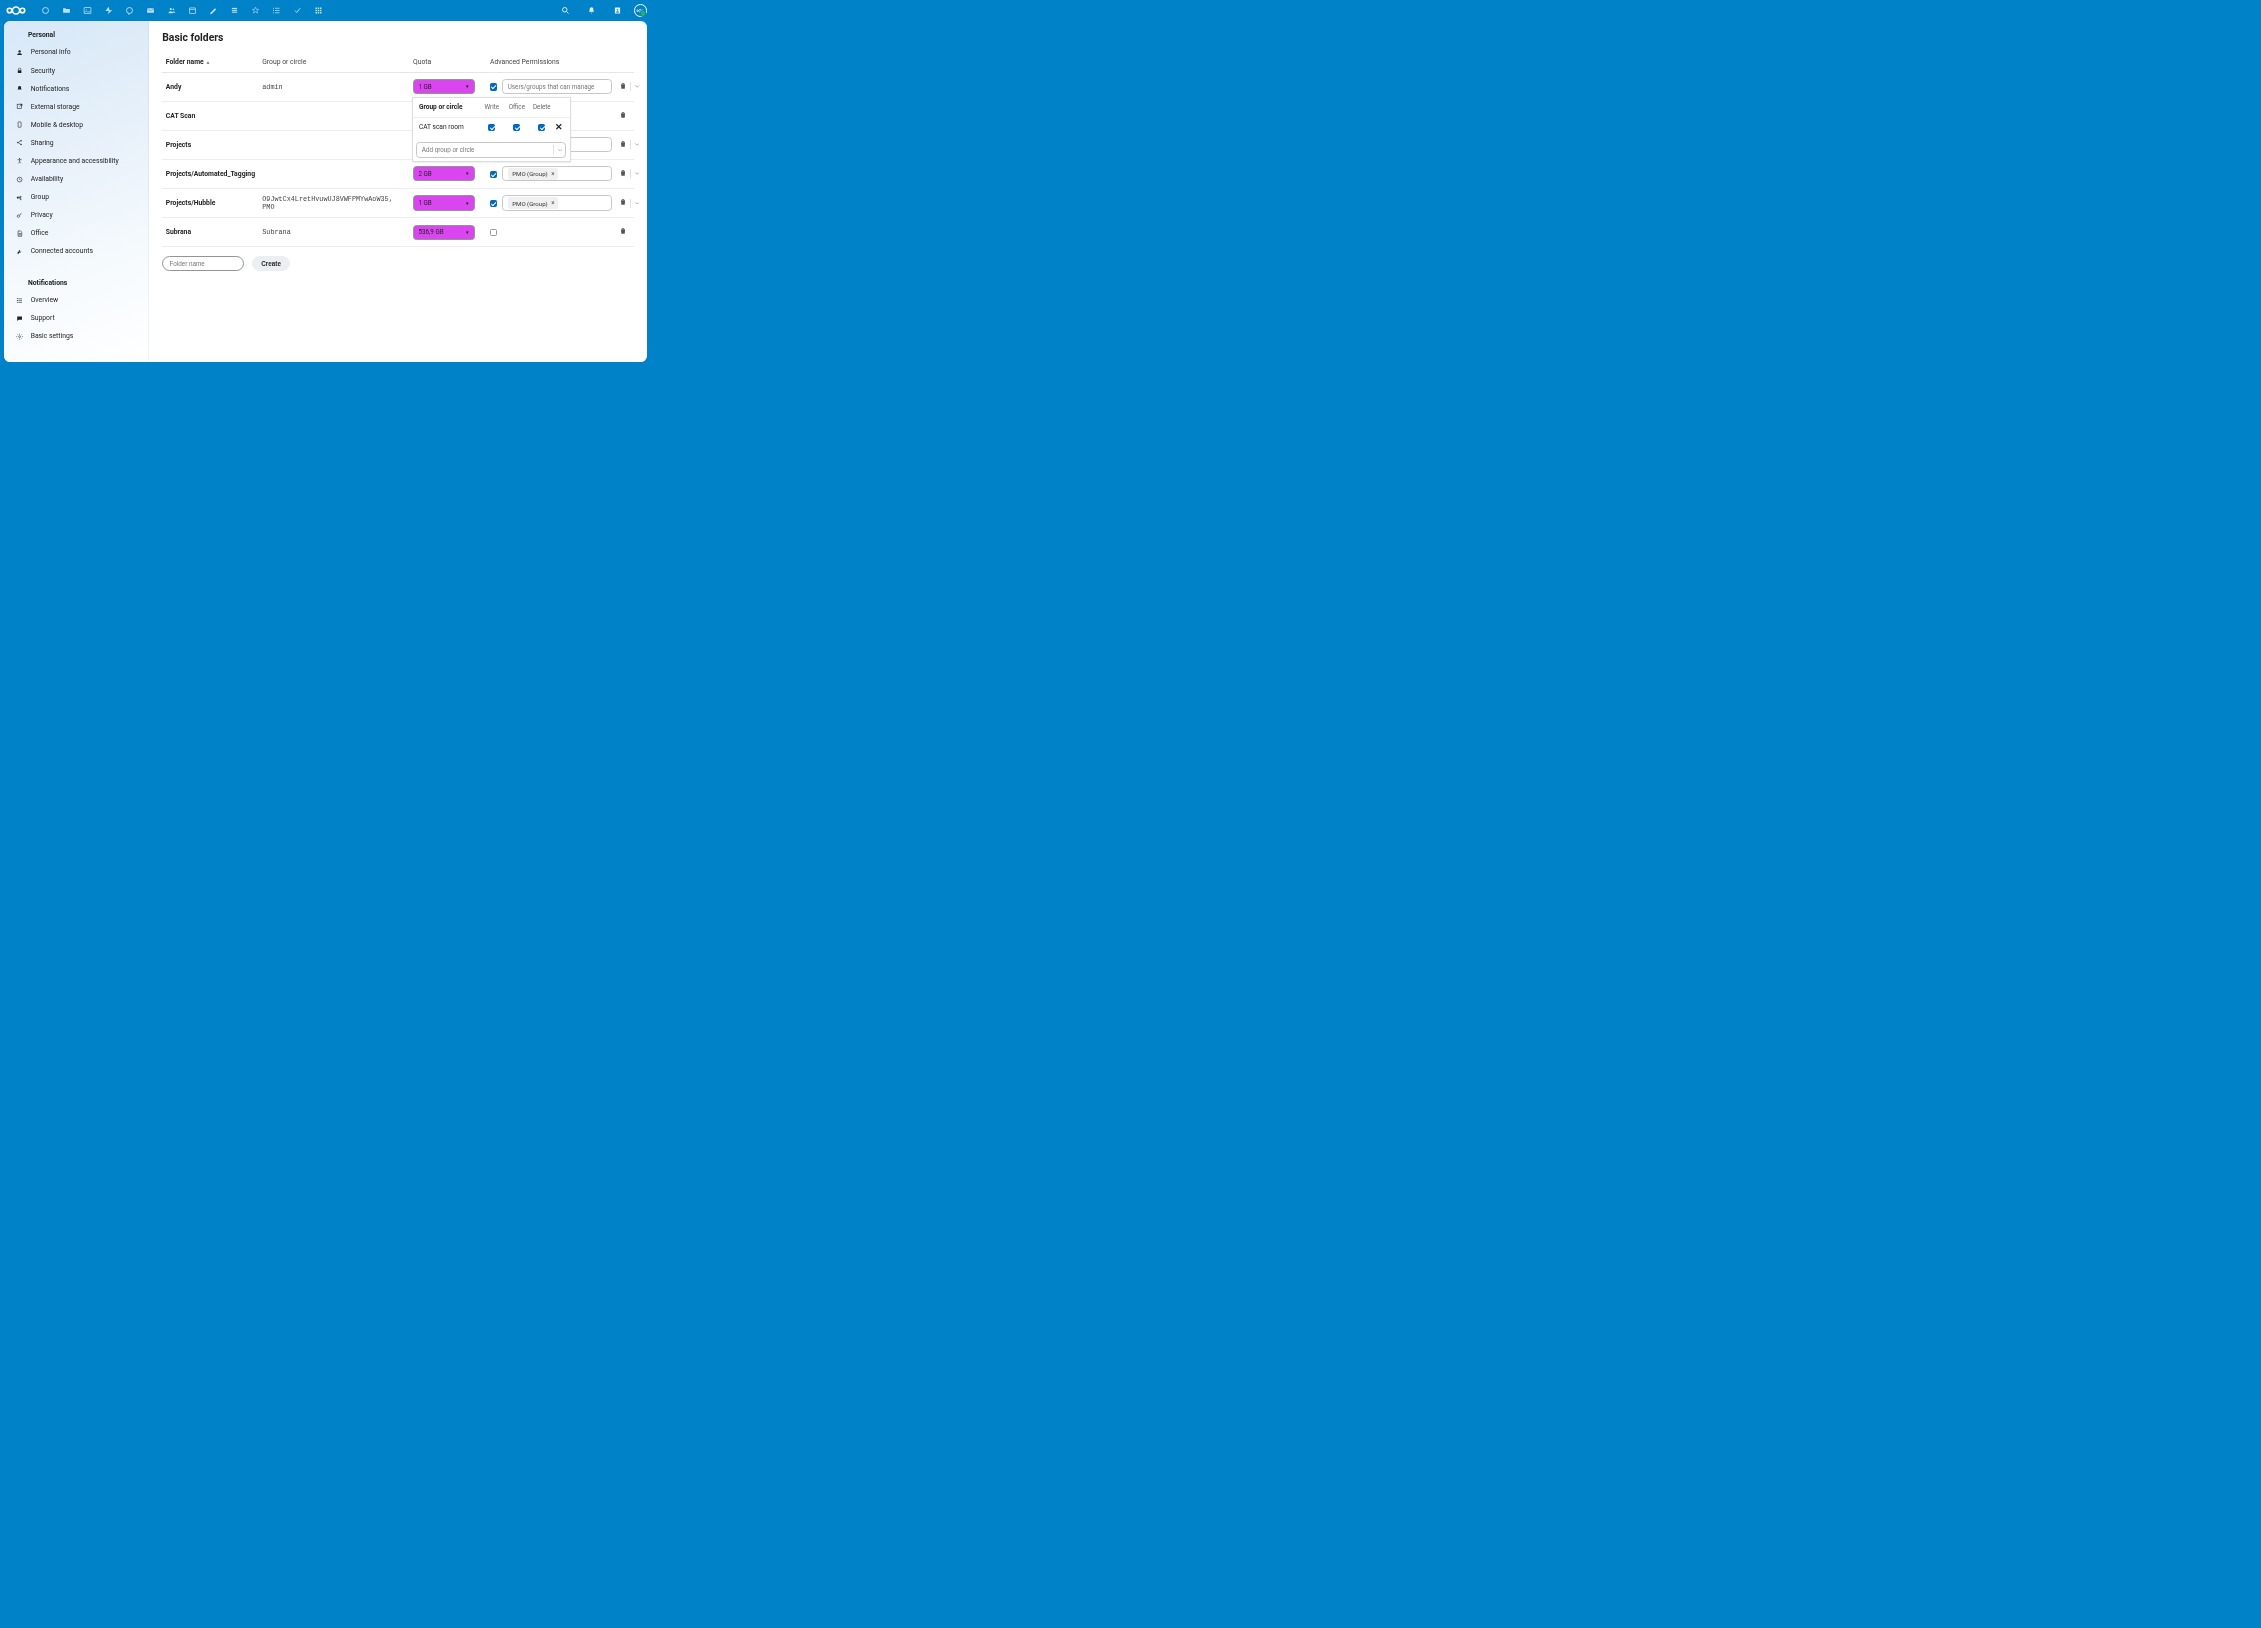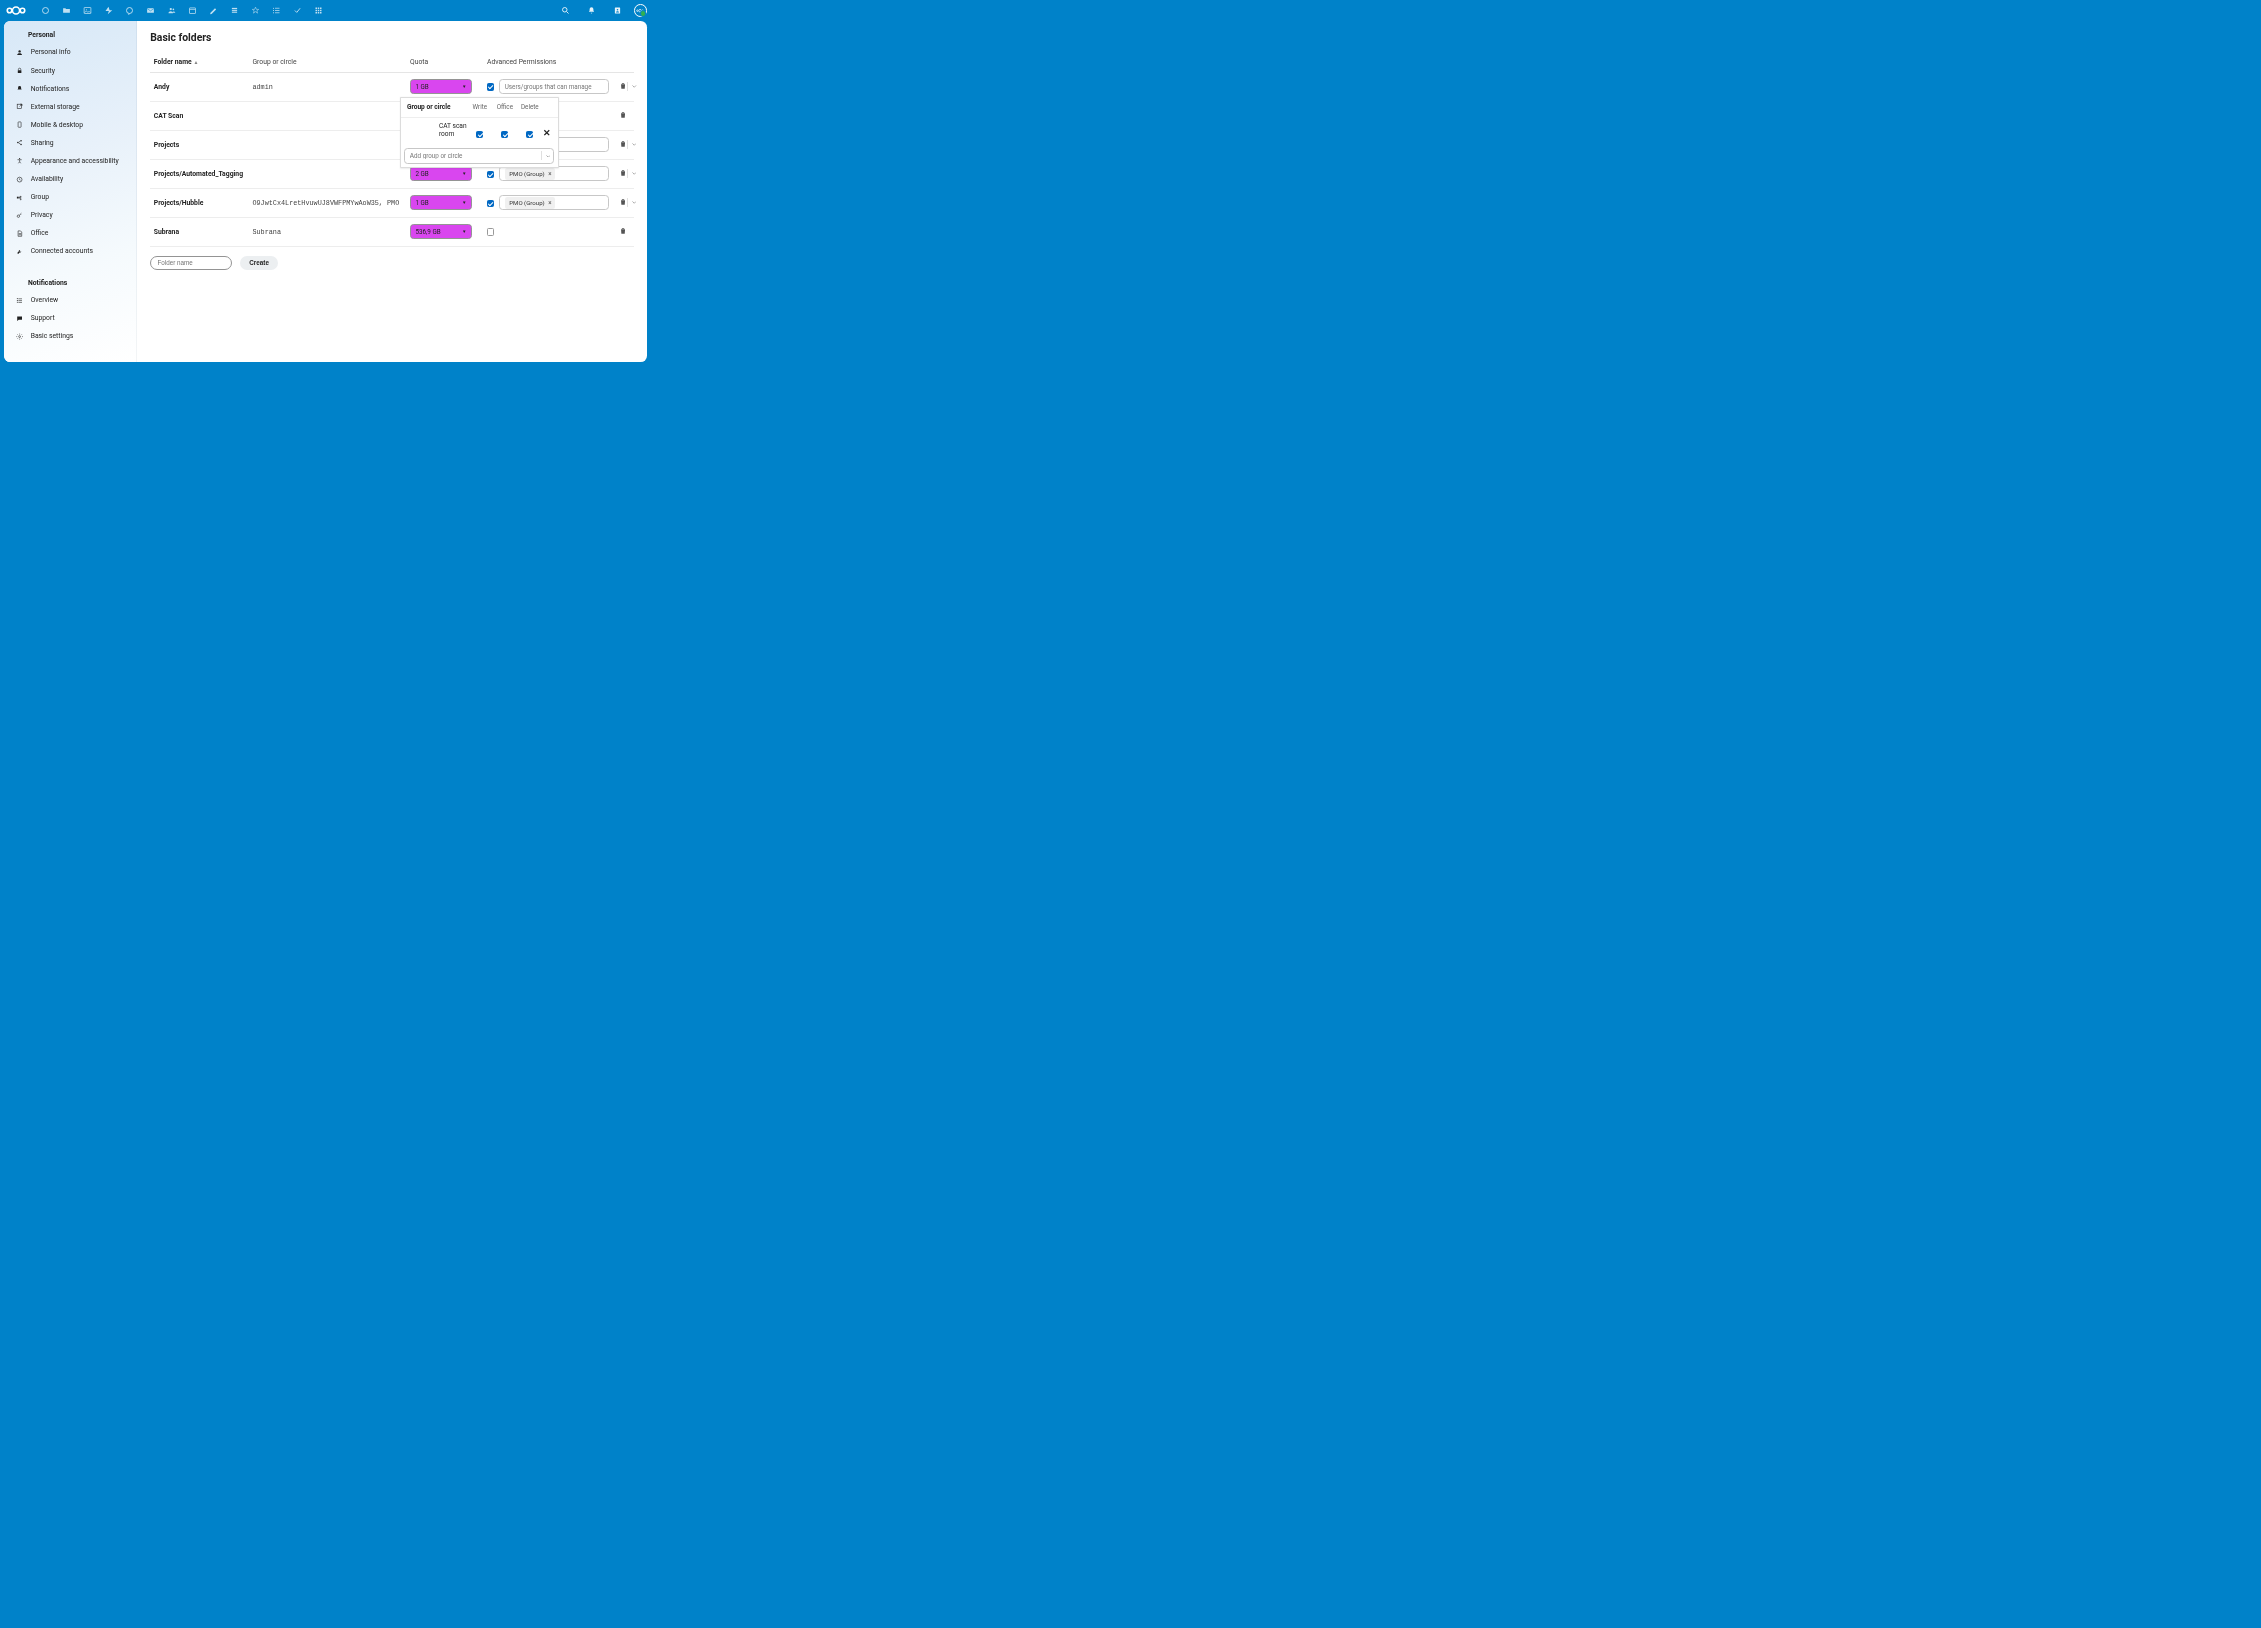--- a/index.html
+++ b/index.html
@@ -10,21 +10,21 @@
 .logo { width: 28px; height: 13.6px; display: flex; align-items: center; margin-right: 2.7px; }
 .logo svg { width: 22px; height: 11px; }
 .app-icon { width: 21px; height: 21px; display: flex; align-items: center; justify-content: center; color: #fff; opacity: 0.75; }
 .app-icon svg { width: 9px; height: 9px; fill: currentColor; }
 .topbar-right { margin-left: auto; display: flex; align-items: center; gap: 5.4px; }
 .topbar-right .app-icon { opacity: 0.9; }
 .avatar { width: 12.7px; height: 12.7px; border-radius: 50%; background: #0082c9; border: 0.9px solid #fff; position: relative; display: flex; align-items: center; justify-content: center; }
 .avatar svg { width: 8.1px; height: 5.4px; }
 .avatar::after { content: ''; position: absolute; bottom: -0.9px; right: -0.9px; width: 4.5px; height: 4.5px; background: #2fb14f; border: 0.9px solid #0082c9; border-radius: 50%; }
 .content-wrap { position: absolute; top: 21px; left: 3.6px; right: 3.6px; bottom: 3.6px; background: #fff; border-radius: 6.3px; display: flex; overflow: hidden; }
-.sidebar { width: 133px; background: linear-gradient(160deg, #d7e8f7 0%, #e8f1fa 40%, #f5fafd 70%, #fff 100%); border-right: 0.5px solid rgba(0,0,0,0.03); overflow-y: auto; padding-top: 4.5px; }
+.sidebar { width: 145px; background: linear-gradient(160deg, #d7e8f7 0%, #e8f1fa 40%, #f5fafd 70%, #fff 100%); border-right: 0.5px solid rgba(0,0,0,0.03); overflow-y: auto; padding-top: 4.5px; }
 .side-section-title { font-weight: 700; font-size: 6.8px; color: #222; padding: 5.4px 10px 4.5px 24.4px; }
 .side-item { display: flex; align-items: center; gap: 7.2px; padding: 5px 10px 5px 11.8px; color: #222; cursor: pointer; }
 .side-icon { width: 8.1px; height: 8.1px; display: flex; align-items: center; justify-content: center; }
 .side-icon svg { width: 7.2px; height: 7.2px; fill: #222; }
 .main { flex: 1; padding: 10px 13.6px; overflow: auto; position: relative; }
 .page-title { font-size: 10.4px; font-weight: 700; margin-bottom: 9px; }
 .table { width: 100%; border-collapse: collapse; }
 .table th { text-align: left; font-weight: 400; color: #444; font-size: 6.8px; padding: 4.5px 3.6px 6.3px; border-bottom: 0.5px solid #e5e5e5; }
 .table th.sorted { font-weight: 700; color: #222; }
 .sort-indicator { font-size: 5px; opacity: 0.55; margin-left: 1.8px; }
@@ -44,21 +44,21 @@
 .chip-x { font-size: 6.3px; color: #555; cursor: pointer; padding: 0 0.9px; }
 .trash { width: 8.1px; height: 8.1px; color: #555; cursor: pointer; }
 .trash svg { width: 8.1px; height: 8.1px; fill: #555; }
 .new-row { display: flex; align-items: center; gap: 8.1px; margin-top: 9px; }
 .new-input { width: 82px; height: 14.5px; border: 0.9px solid #949494; border-radius: 8.1px; padding: 0 6.3px; font-size: 6.3px; outline: none; }
 .create-btn { height: 14.5px; padding: 0 9px; border: none; border-radius: 8.1px; background: #eceff1; color: #222; font-weight: 600; font-size: 6.3px; cursor: pointer; }
 .popup { position: absolute; left: 263px; top: 76px; width: 159px; background: #fff; border: 0.5px solid #dcdcdc; border-radius: 0.9px; box-shadow: 0 0.5px 1.8px rgba(0,0,0,0.08); z-index: 20; }
 .popup-head { display: flex; align-items: center; padding: 5.4px 6.3px 5.4px 6.3px; border-bottom: 0.5px solid #eee; font-size: 6.6px; }
 .popup-head .col-g { font-weight: 700; flex: 1; }
 .popup-head .col-a { color: #666; width: 25px; text-align: center; font-size: 6.3px; }
-.popup-row { display: flex; align-items: flex-end; padding: 4.5px 6.3px 5.4px; font-size: 6.6px; margin-left: 32px; }
+.popup-row { display: flex; align-items: center; padding: 4.5px 6.3px 5.4px; font-size: 6.6px; }
 .popup-row .name { flex: 1; }
 .popup-row .cb { width: 25px; text-align: center; }
 .popup-row .remove-x { font-size: 9px; font-weight: 700; width: 9px; text-align: center; cursor: pointer; }
 .popup-input-row { padding: 4.5px 3.6px 3.6px; }
 .popup-select { display: flex; align-items: center; height: 15.4px; border: 0.5px solid #c7c7c7; border-radius: 3.6px; background: #fff; padding: 0 2.7px 0 4.5px; }
 .popup-select input { border: none; outline: none; flex: 1; font-size: 6.3px; color: #777; }
 .popup-select .chevron-box { border-left: 0.5px solid #e0e0e0; padding-left: 3.6px; height: 9px; display: flex; align-items: center; }
 .col-adv { white-space: nowrap; }
 </style>
 </head>

